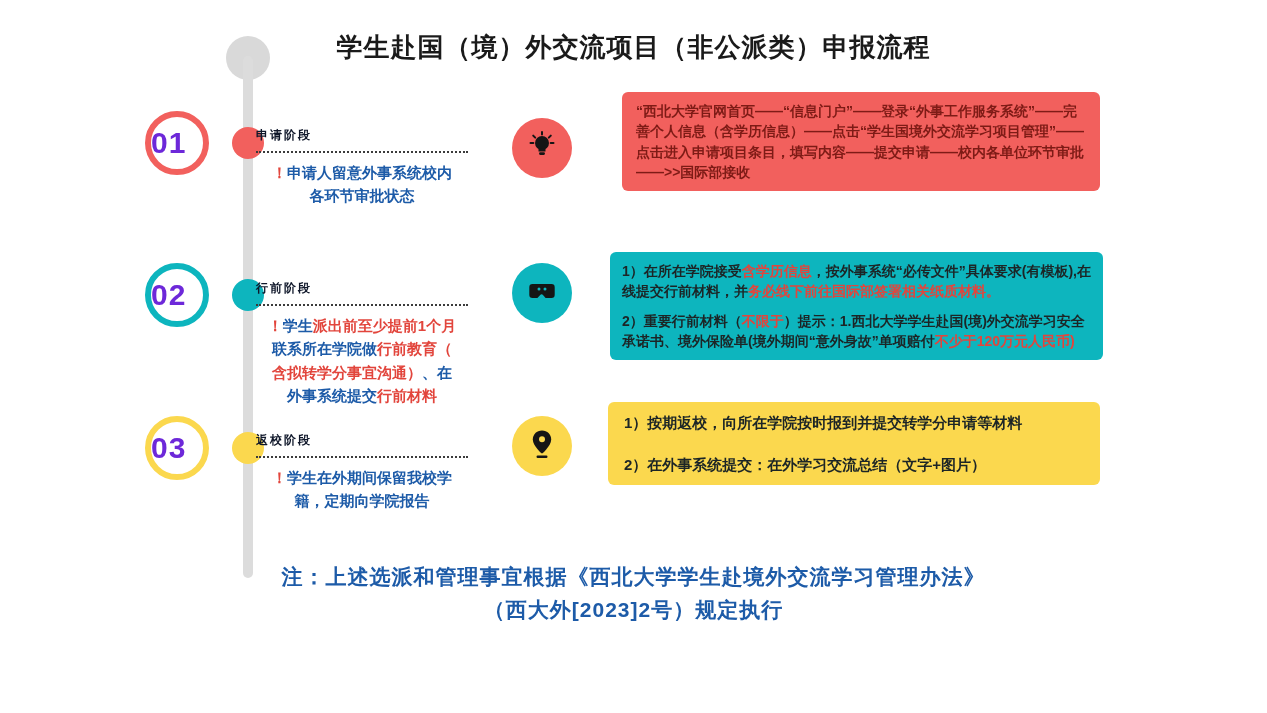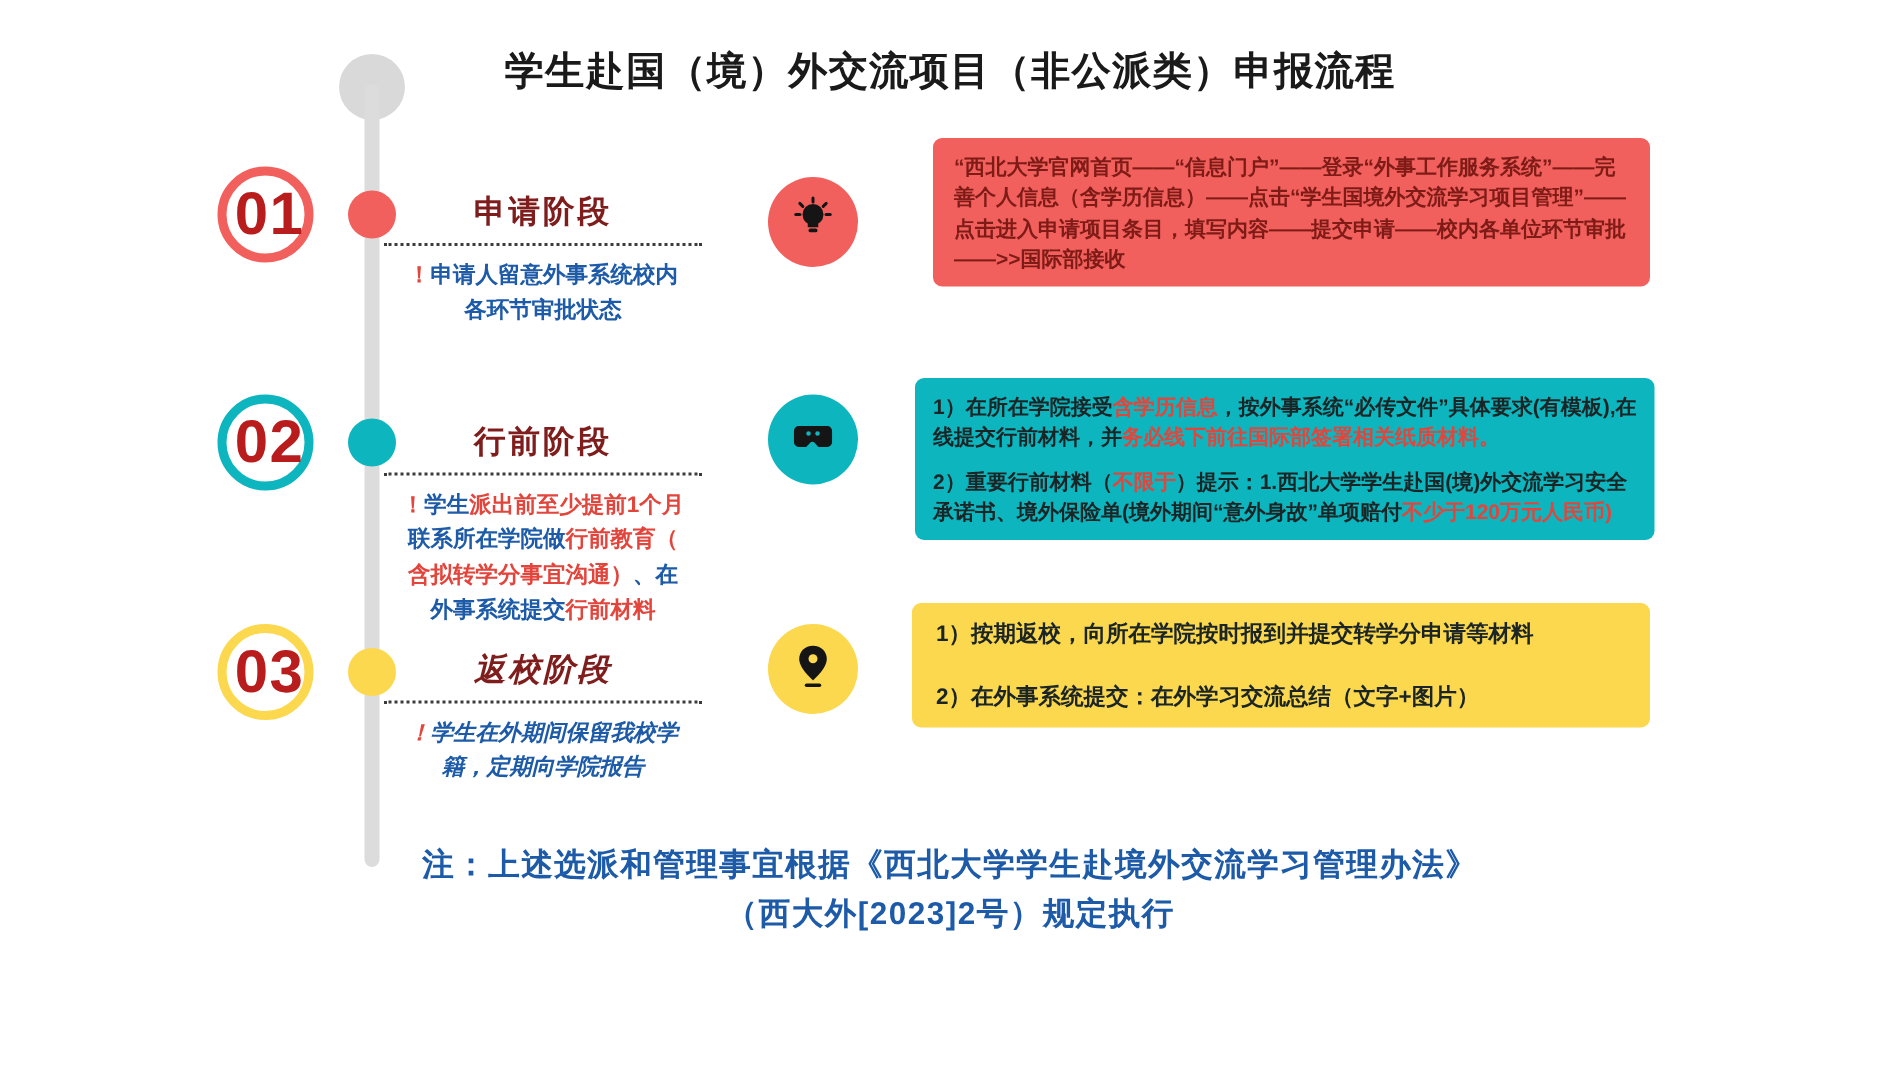--- a/index.html
+++ b/index.html
@@ -16,28 +16,28 @@
     font-size:26px;font-weight:bold;color:#1a1a1a;letter-spacing:1px;
   }
   
   .timeline-bar{position:absolute;left:243px;top:56px;width:10px;height:522px;background:var(--gray);border-radius:5px;}
   .timeline-cap{position:absolute;left:226px;top:36px;width:44px;height:44px;border-radius:50%;background:#D9D9D9;}
   .t-dot{position:absolute;width:32px;height:32px;border-radius:50%;}
   .dot-red{background:var(--red);} .dot-teal{background:var(--teal);} .dot-yellow{background:var(--yellow);}
   
   .num-circle{
     position:absolute;width:64px;height:64px;border-radius:50%;background:#fff;
-    box-sizing:border-box;border:6px solid #000;display:flex;align-items:center;justify-content:flex-end;
-    font-size:40px;font-weight:bold;color:#b91c1c;letter-spacing:1px;
+    box-sizing:border-box;border:6px solid #000;display:flex;align-items:center;justify-content:flex-start;
+    font-size:30px;font-weight:bold;color:#6d28d9;letter-spacing:1px;
   }
   .ring-red{border-color:var(--red);} .ring-teal{border-color:var(--teal);} .ring-yellow{border-color:var(--yellow);}
   
   .stage-block{position:absolute;width:212px;}
   .stage-title{
-    margin:0;text-align:center;font-size:21px;font-weight:bold;color:#7f1d1d;
+    margin:0;text-align:left;font-size:12px;font-weight:bold;color:#0f172a;
     padding-bottom:7px;border-bottom:2px dotted #3b3b3b;letter-spacing:2px;
   }
   .stage-note{margin-top:8px;text-align:center;font-size:15px;font-weight:bold;line-height:1.55;}
   
   .icon-circle{
     position:absolute;width:60px;height:60px;border-radius:50%;
     display:flex;align-items:center;justify-content:center;
   }
   .bg-red{background:var(--red);} .bg-teal{background:var(--teal);} .bg-yellow{background:var(--yellow);}
   
@@ -117,21 +117,21 @@
   </div>
   <div class="info-box box-teal" style="left:610px;top:252px;width:493px;">
     <div class="box-line"><span class="seg-k">1）在所在学院接受</span><span class="seg-r">含学历信息</span><span class="seg-k">，按外事系统“必传文件”具体要求(有模板),在线提交行前材料，并</span><span class="seg-r">务必线下前往国际部签署相关纸质材料。</span></div>
     <div class="box-line"><span class="seg-k">2）重要行前材料（</span><span class="seg-r">不限于</span><span class="seg-k">）提示：1.西北大学学生赴国(境)外交流学习安全承诺书、境外保险单(境外期间“意外身故”单项赔付</span><span class="seg-r">不少于120万元人民币)</span></div>
   </div>
 
   <div class="num-circle ring-yellow" style="left:145px;top:416px;">
     <span>03</span>
   </div>
   <div class="t-dot dot-yellow" style="left:232px;top:432px;"></div>
-  <div class="stage-block" style="left:256px;top:432px;font-style:italic;">
+  <div class="stage-block" style="left:256px;top:432px;">
     <h3 class="stage-title">返校阶段</h3>
     <div class="stage-note"><span class="seg-r">！</span><span class="seg-b">学生在外期间保留我校学</span><br><span class="seg-b">籍，定期向学院报告</span></div>
   </div>
   <div class="icon-circle bg-yellow" style="left:512px;top:416px;">
     <span>
       <svg width="34" height="34" viewBox="0 0 34 34">
         <path fill="#151515" d="M17 3.5 c-5.3 0 -9.2 3.9 -9.2 8.9 c0 6.4 9.2 14.2 9.2 14.2 s9.2 -7.8 9.2 -14.2 C26.2 7.4 22.3 3.5 17 3.5 z"></path>
         <circle cx="17" cy="12.2" r="3" fill="var(--yellow)"></circle>
         <rect x="11.5" y="28.6" width="11" height="2.4" rx="1.2" fill="#151515"></rect>
       </svg>

